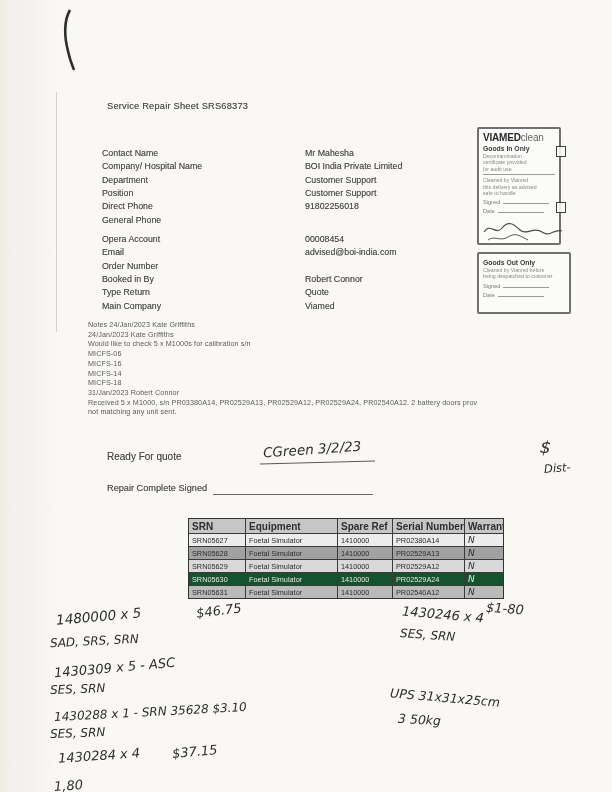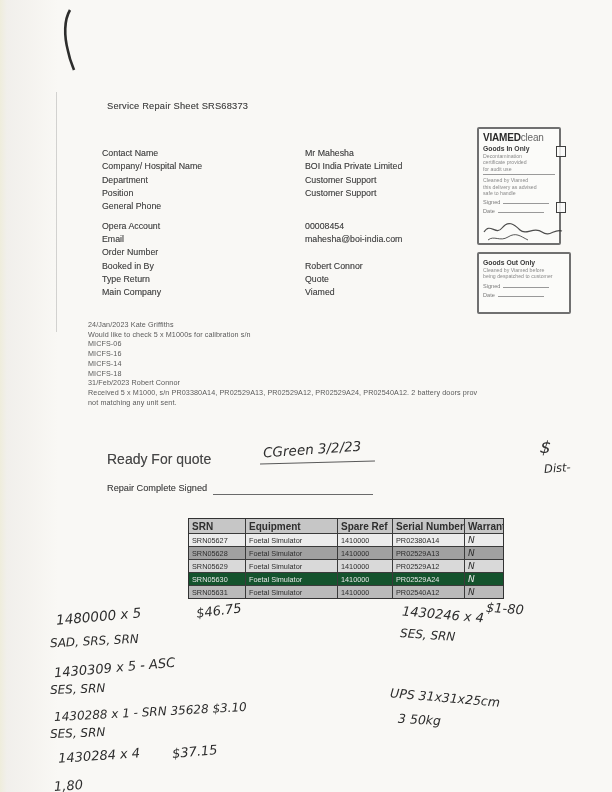--- a/index.html
+++ b/index.html
@@ -33,21 +33,21 @@
   .uline { display:inline-block; width:46px; border-bottom:1px solid #999; margin-left:3px; height:5px; }
   .cbox { position:absolute; width:10px; height:11px; border:1.7px solid #3f3f3f; background:rgba(250,250,249,.85); }
   .cbox1 { left:556px; top:146px; }
   .cbox2 { left:556px; top:202px; }
 
   .notes { left:88px; top:320px; font-size:7.2px; line-height:9.7px; color:#5a5a5a; letter-spacing:.1px; width:492px; }
   .notes div { white-space:nowrap; overflow:hidden; }
 
   .hw { position:absolute; font-family:"DejaVu Sans", sans-serif; font-style:italic; color:#2d2d2d; white-space:nowrap; }
 
-  .ready-label { left:107px; top:451px; font-size:14px; }
+  .ready-label { left:107px; top:451px; font-size:10px; }
   .cgreen { left:263px; top:441px; font-size:13.5px; transform:rotate(-4deg); }
   .cgreen-line { position:absolute; left:260px; top:462px; width:115px; height:1.2px; background:#5a5a5a; transform:rotate(-1.5deg); }
   .dollar { left:540px; top:437px; font-size:17px; transform:rotate(6deg); }
   .dist { left:544px; top:461px; font-size:11.5px; transform:rotate(-4deg); }
   .repair-label { left:107px; top:483px; font-size:9.2px; }
   .repair-line { position:absolute; left:213px; top:494px; width:160px; height:1px; background:#6a6a6a; }
 
   
   .ptable { position:absolute; left:188px; top:518px; border:1.4px solid #333; font-size:7.3px; color:#2e2e2e; }
   .trow { display:flex; border-bottom:1px solid #3a3a3a; }
@@ -88,23 +88,24 @@
     <path d="M12,4 C6,14 6,30 10,45 C12,55 15,61 16,64" stroke="#161616" stroke-width="2.6" fill="none" opacity="0.9"></path>
   </svg>
 
   <div class="abs printed title">Service Repair Sheet SRS68373</div>
 
   <div class="abs fields">
     <div class="frow printed"><span class="flabel">Contact Name</span><span>Mr Mahesha</span></div>
     <div class="frow printed"><span class="flabel">Company/ Hospital Name</span><span>BOI India Private Limited</span></div>
     <div class="frow printed"><span class="flabel">Department</span><span>Customer Support</span></div>
     <div class="frow printed"><span class="flabel">Position</span><span>Customer Support</span></div>
+    <div class="frow printed"><span class="flabel">Direct Phone</span><span>91802256018</span></div>
     <div class="frow printed"><span class="flabel">General Phone</span><span></span></div>
     <div class="frow printed gap"><span class="flabel">Opera Account</span><span>00008454</span></div>
-    <div class="frow printed"><span class="flabel">Email</span><span>mahesha@boi-india.com</span></div>
+    <div class="frow printed"><span class="flabel">Email</span><span>advised@boi-india.com</span></div>
     <div class="frow printed"><span class="flabel">Order Number</span><span></span></div>
     <div class="frow printed"><span class="flabel">Booked in By</span><span>Robert Connor</span></div>
     <div class="frow printed"><span class="flabel">Type Return</span><span>Quote</span></div>
     <div class="frow printed"><span class="flabel">Main Company</span><span>Viamed</span></div>
   </div>
 
   <div class="stamp stamp1">
     <div class="brand"><span class="b1">VIAMED</span><span class="b2">clean</span></div>
     <div class="stamp-h">Goods In Only</div>
     <div class="tiny">Decontamination</div>
@@ -128,27 +129,28 @@
 
   <div class="cbox cbox1"></div>
   <div class="cbox cbox2"></div>
 
   <svg class="abs" style="left:480px;top:216px;" width="88" height="28">
     <path d="M4,16 C10,6 16,20 22,12 S34,8 40,14 S54,10 62,16 S74,12 82,15" stroke="#2f2f2f" stroke-width="1.2" fill="none" opacity="0.85"></path>
     <path d="M8,24 C14,19 20,26 28,21 S40,20 48,24" stroke="#2f2f2f" stroke-width="1" fill="none" opacity="0.8"></path>
   </svg>
 
   <div class="abs notes">
+    <div>Notes 24/Jan/2023 Kate Griffiths</div>
     <div>24/Jan/2023 Kate Griffiths</div>
     <div>Would like to check 5 x M1000s for calibration  s/n</div>
     <div>MICFS-06</div>
     <div>MICFS-16</div>
     <div>MICFS-14</div>
     <div>MICFS-18</div>
-    <div>31/Feb/2023 Robert Connor</div>
+    <div>31/Jan/2023 Robert Connor</div>
     <div>Received 5 x M1000, s/n PR03380A14, PR02529A13, PR02529A12, PR02529A24, PR02540A12. 2 battery doors prov</div>
     <div>not matching any unit sent.</div>
   </div>
 
   <div class="abs printed ready-label">Ready For quote</div>
   <div class="hw cgreen">CGreen 3/2/23</div>
   <div class="cgreen-line"></div>
   <div class="hw dollar">$</div>
   <div class="hw dist">Dist-</div>
   <div class="abs printed repair-label">Repair Complete Signed</div>

